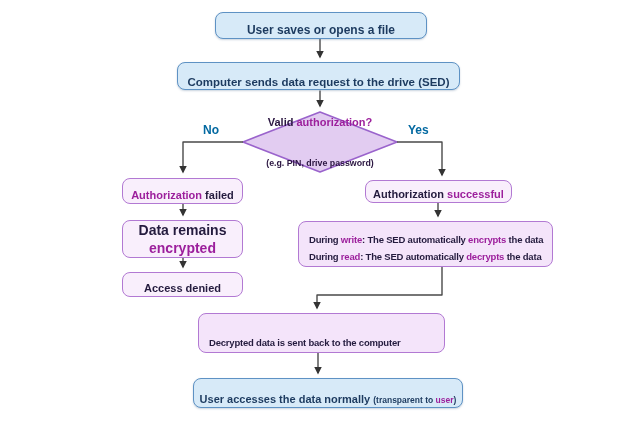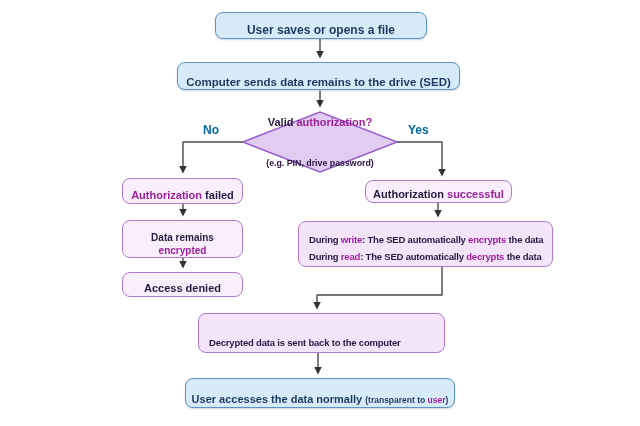--- a/index.html
+++ b/index.html
@@ -61,36 +61,36 @@
       <path d="M442,267 V295 H317 V308" marker-end="url(#arr)"></path>
       <path d="M318,353 V373" marker-end="url(#arr)"></path>
     </g>
   </svg>
 
   <div class="node blue" style="left:215px;top:12px;width:212px;height:27px">
     <span class="ln">User saves or opens a  file</span>
   </div>
 
   <div class="node blue" style="left:177px;top:62px;width:283px;height:28px;font-size:11.5px">
-    <span class="ln">Computer sends data remains to the drive (SED)</span>
+    <span class="ln">Computer sends data request to the drive (SED)</span>
   </div>
 
   <div class="diamond-text">
     <span class="q"><span>Valid </span><span class="hl">authorization?</span></span>
     <span class="sub">(e.g. PIN, drive password)</span>
   </div>
 
   <span class="branch-label" style="left:203px;top:123px">No</span>
   <span class="branch-label" style="left:408px;top:123px">Yes</span>
 
   <div class="node" style="left:122px;top:178px;width:121px;height:26px;font-size:11px">
     <span class="ln"><span class="hl">Authorization</span><span> failed</span></span>
   </div>
 
-  <div class="node" style="left:122px;top:220px;width:121px;height:38px;font-size:10px">
+  <div class="node" style="left:122px;top:220px;width:121px;height:38px;font-size:14px">
     <span class="ln">Data remains</span>
     <span class="ln hl">encrypted</span>
   </div>
 
   <div class="node" style="left:122px;top:272px;width:121px;height:25px;font-size:11px">
     <span class="ln">Access denied</span>
   </div>
 
   <div class="node" style="left:365px;top:180px;width:147px;height:23px;font-size:11px">
     <span class="ln"><span>Authorization </span><span class="hl">successful</span></span>
@@ -98,17 +98,17 @@
 
   <div class="node purple-deep leftalign" style="left:298px;top:221px;width:255px;height:46px">
     <span class="ln small-line"><span>During </span><span class="hl">write</span><span>: The SED automatically </span><span class="hl">encrypts</span><span> the data</span></span>
     <span class="ln small-line"><span>During </span><span class="hl">read</span><span>: The SED automatically </span><span class="hl">decrypts</span><span> the data</span></span>
   </div>
 
   <div class="node purple-deep leftalign" style="left:198px;top:313px;width:247px;height:40px">
     <span class="ln small-line">Decrypted data is sent back to the computer</span>
   </div>
 
-  <div class="node blue" style="left:185px;top:378px;width:270px;height:30px">
+  <div class="node blue" style="left:193px;top:378px;width:270px;height:30px">
     <span class="ln"><span class="mainline">User accesses the data normally </span><span class="endnote"><span>(transparent to </span><span class="hl">user</span><span>)</span></span></span>
   </div>
 
 </div>
 
 </body></html>

